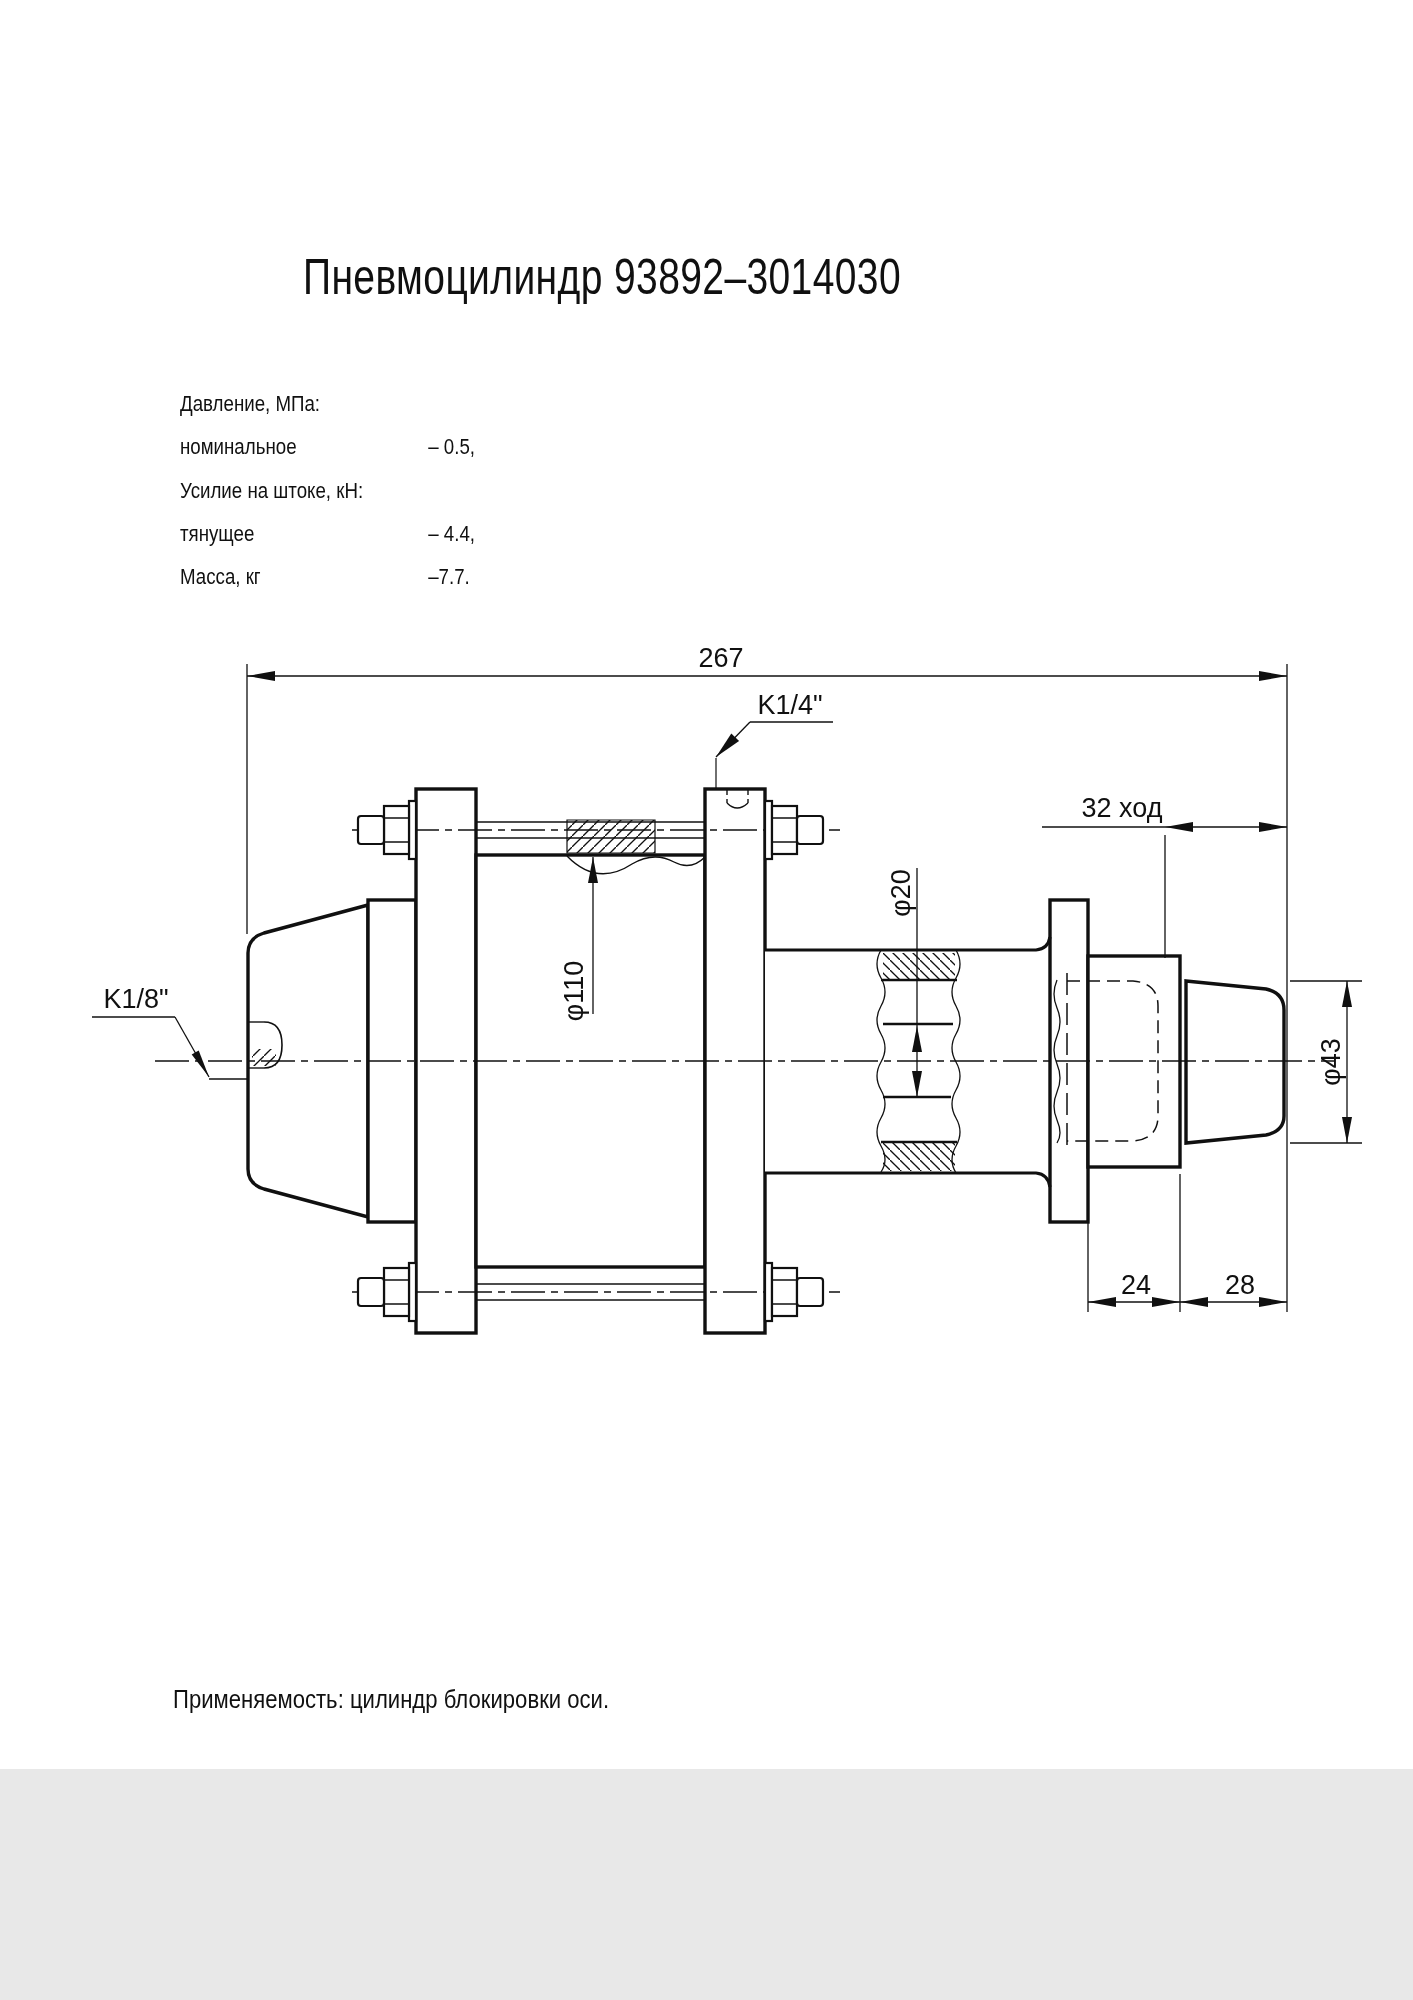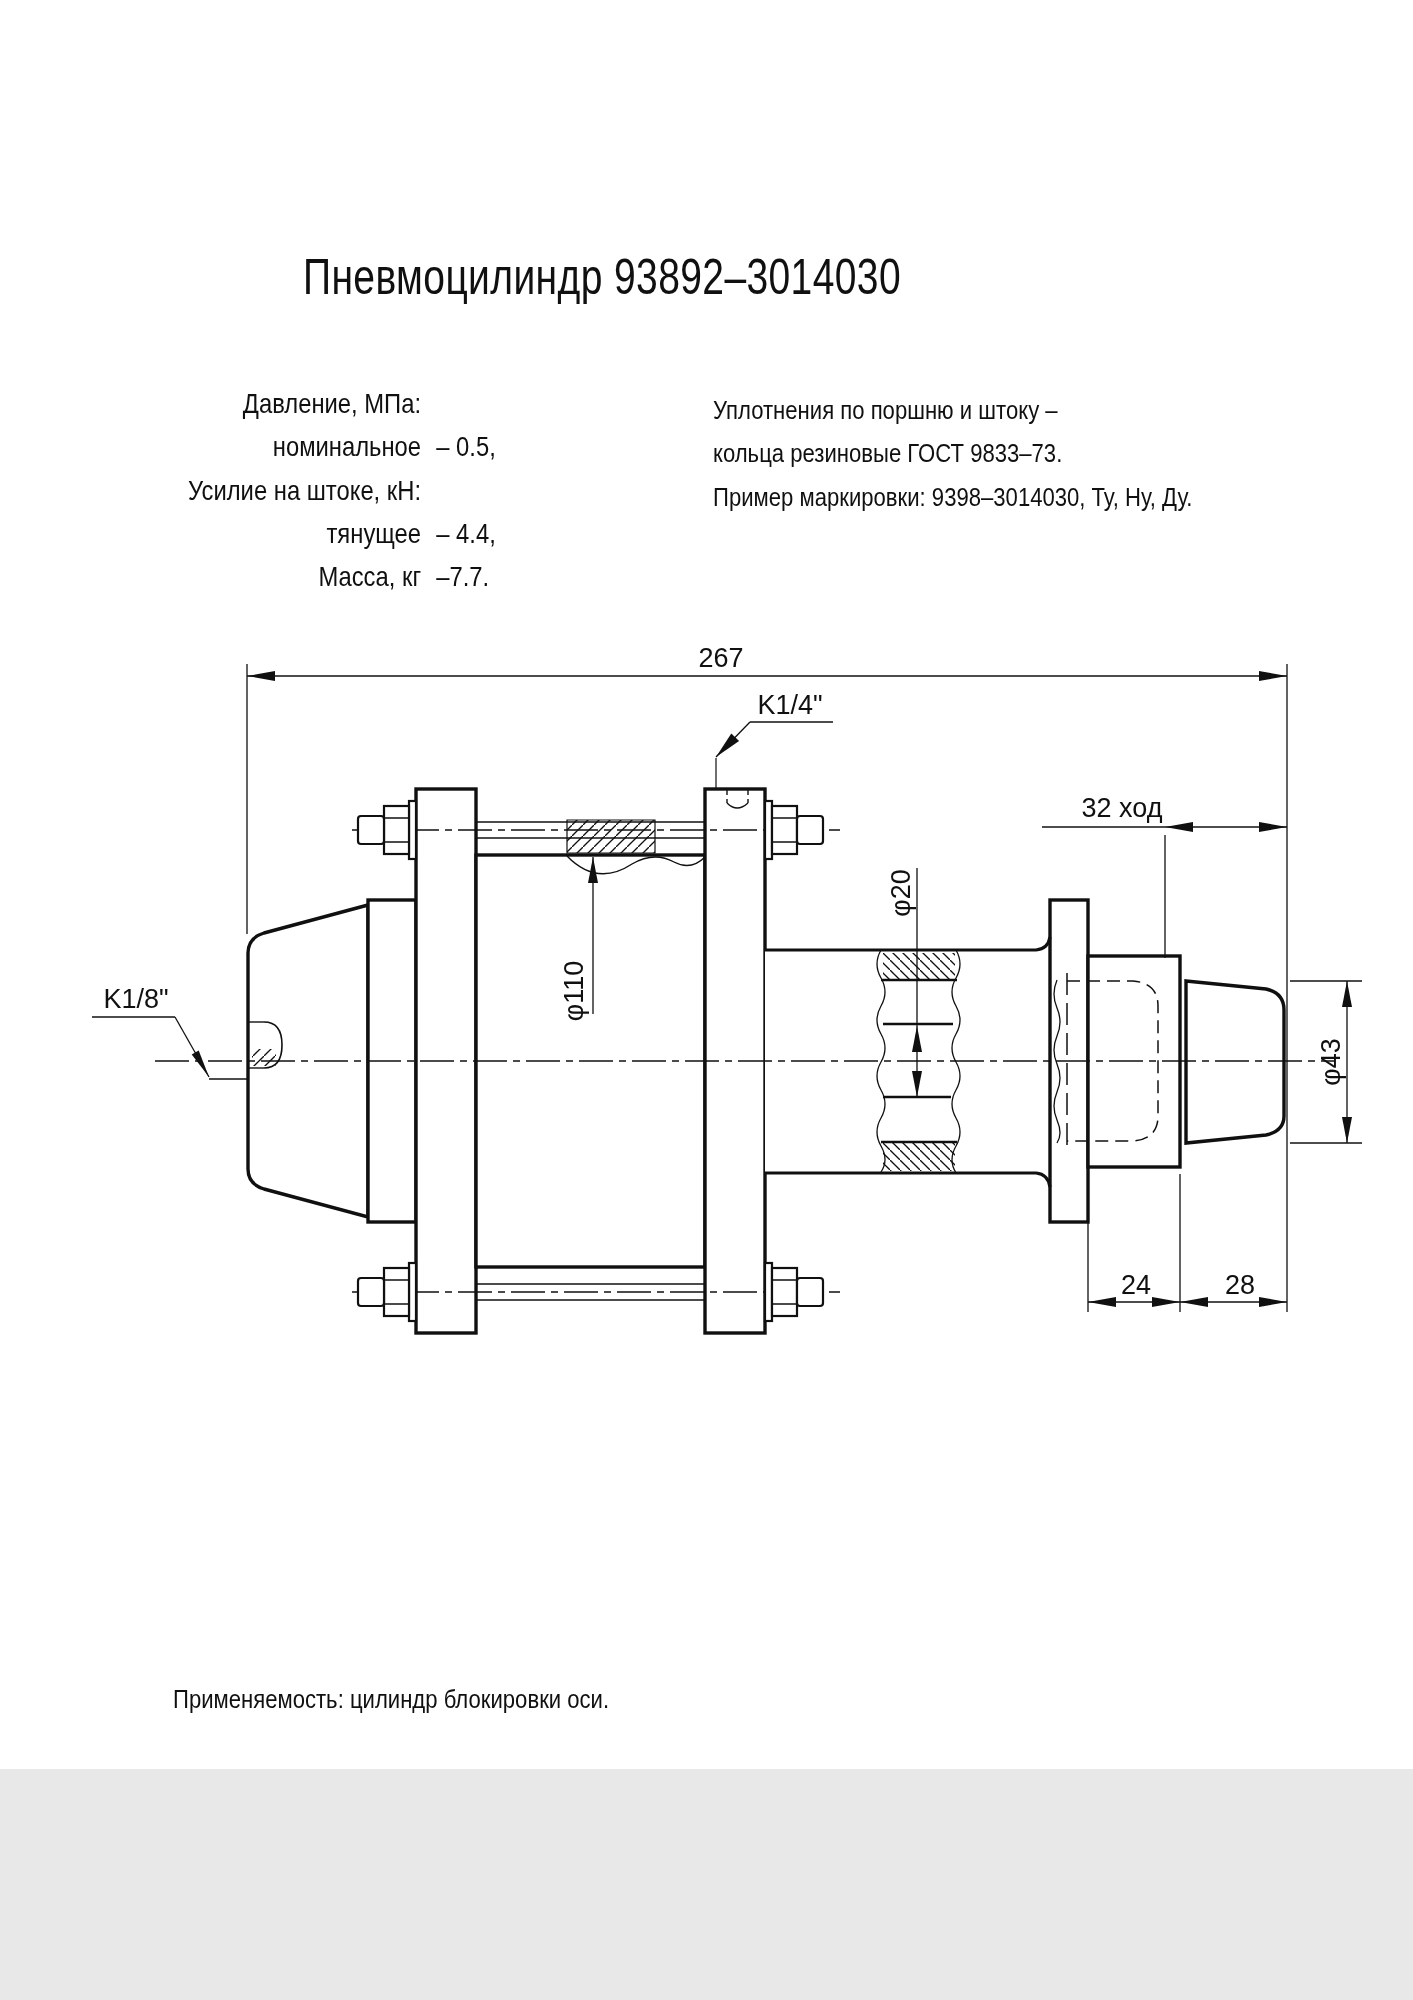--- a/index.html
+++ b/index.html
@@ -1,21 +1,21 @@
 <!DOCTYPE html>
 <html><head>
 <meta charset="utf-8">
 <style>
   html,body{margin:0;padding:0;background:#e8e8e8;}
   .page{position:relative;width:1413px;height:1769px;background:#ffffff;overflow:hidden;
         font-family:"Liberation Sans",sans-serif;color:#101010;}
   .gost{white-space:nowrap;transform-origin:0 0;font-weight:500;}
   .title{position:absolute;left:303px;top:248px;font-size:50px;transform:scaleX(0.78);
          letter-spacing:0.5px;font-weight:500;}
-  .specs{position:absolute;left:188px;top:382px;font-size:28px;text-align:right;}
+  .specs{position:absolute;left:180px;top:382px;font-size:22px;}
   .srow{position:relative;height:43.3px;line-height:43.3px;transform:scaleX(0.85);
         transform-origin:0 0;white-space:nowrap;font-weight:500;}
   .sval{position:absolute;left:292px;top:0;}
   .notes{position:absolute;left:713px;top:389px;font-size:26px;}
   .nrow{height:43.3px;line-height:43.3px;transform:scaleX(0.85);transform-origin:0 0;
         white-space:nowrap;font-weight:500;}
   .footer{position:absolute;left:173px;top:1684px;font-size:26px;line-height:30px;
           transform:scaleX(0.85);transform-origin:0 0;white-space:nowrap;font-weight:500;}
   svg{position:absolute;left:0;top:0;}
   svg text{font-family:"Liberation Sans",sans-serif;font-weight:500;font-size:27px;fill:#101010;}
@@ -43,25 +43,20 @@
     <div class="srow">
       <span>тянущее</span>
       <span class="sval">– 4.4,</span>
     </div>
     <div class="srow">
       <span>Масса, кг</span>
       <span class="sval">–7.7.</span>
     </div>
   </div>
 
-  <div class="notes">
-    <div class="nrow">Уплотнения по поршню и штоку –</div>
-    <div class="nrow">кольца резиновые ГОСТ 9833–73.</div>
-    <div class="nrow">Пример маркировки: 9398–3014030, Ту, Ну, Ду.</div>
-  </div>
 
   <svg width="1413" height="2000" viewBox="0 0 1413 2000">
     <defs>
       <pattern id="hA" width="11" height="11" patternUnits="userSpaceOnUse">
         <path d="M-2,13 L13,-2" stroke="#101010" stroke-width="1.3"></path>
       </pattern>
       <pattern id="hB" width="10" height="10" patternUnits="userSpaceOnUse">
         <path d="M-2,-2 L12,12" stroke="#101010" stroke-width="1.3"></path>
       </pattern>
     </defs>

